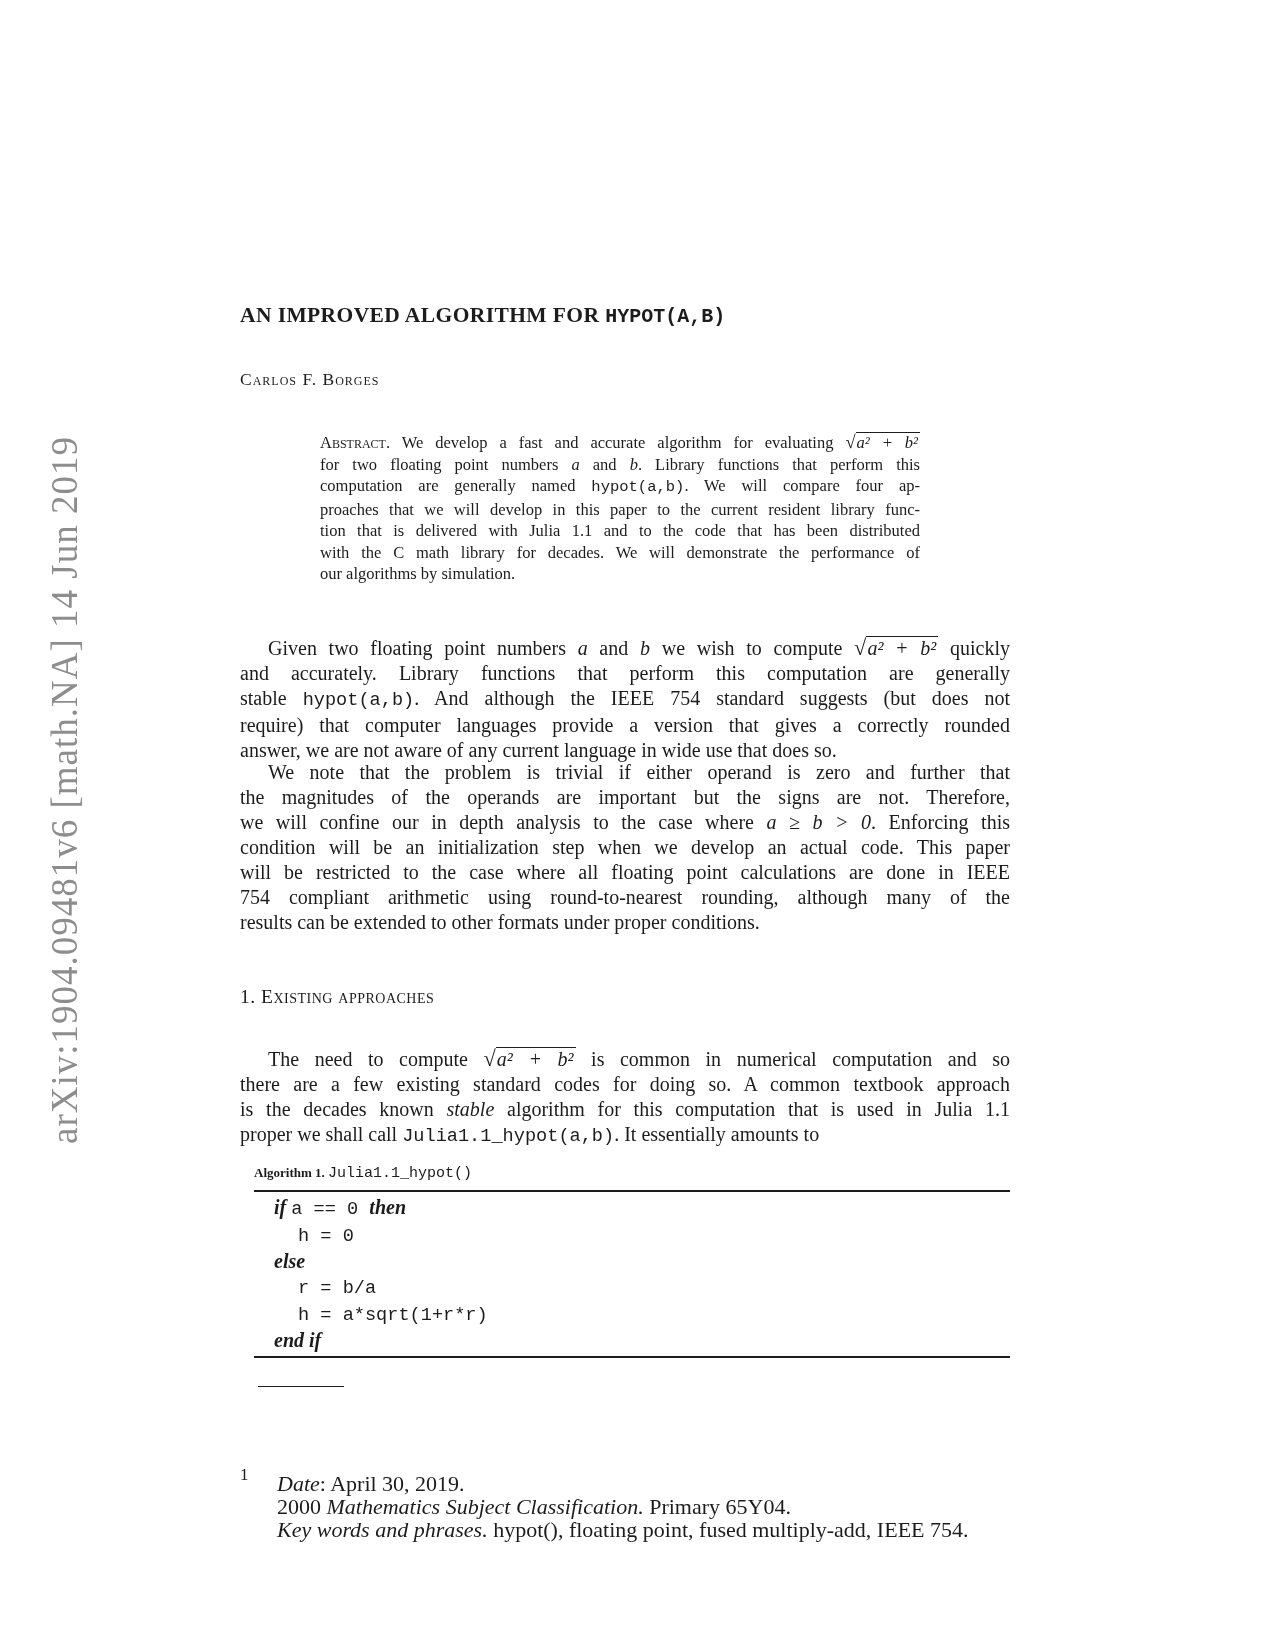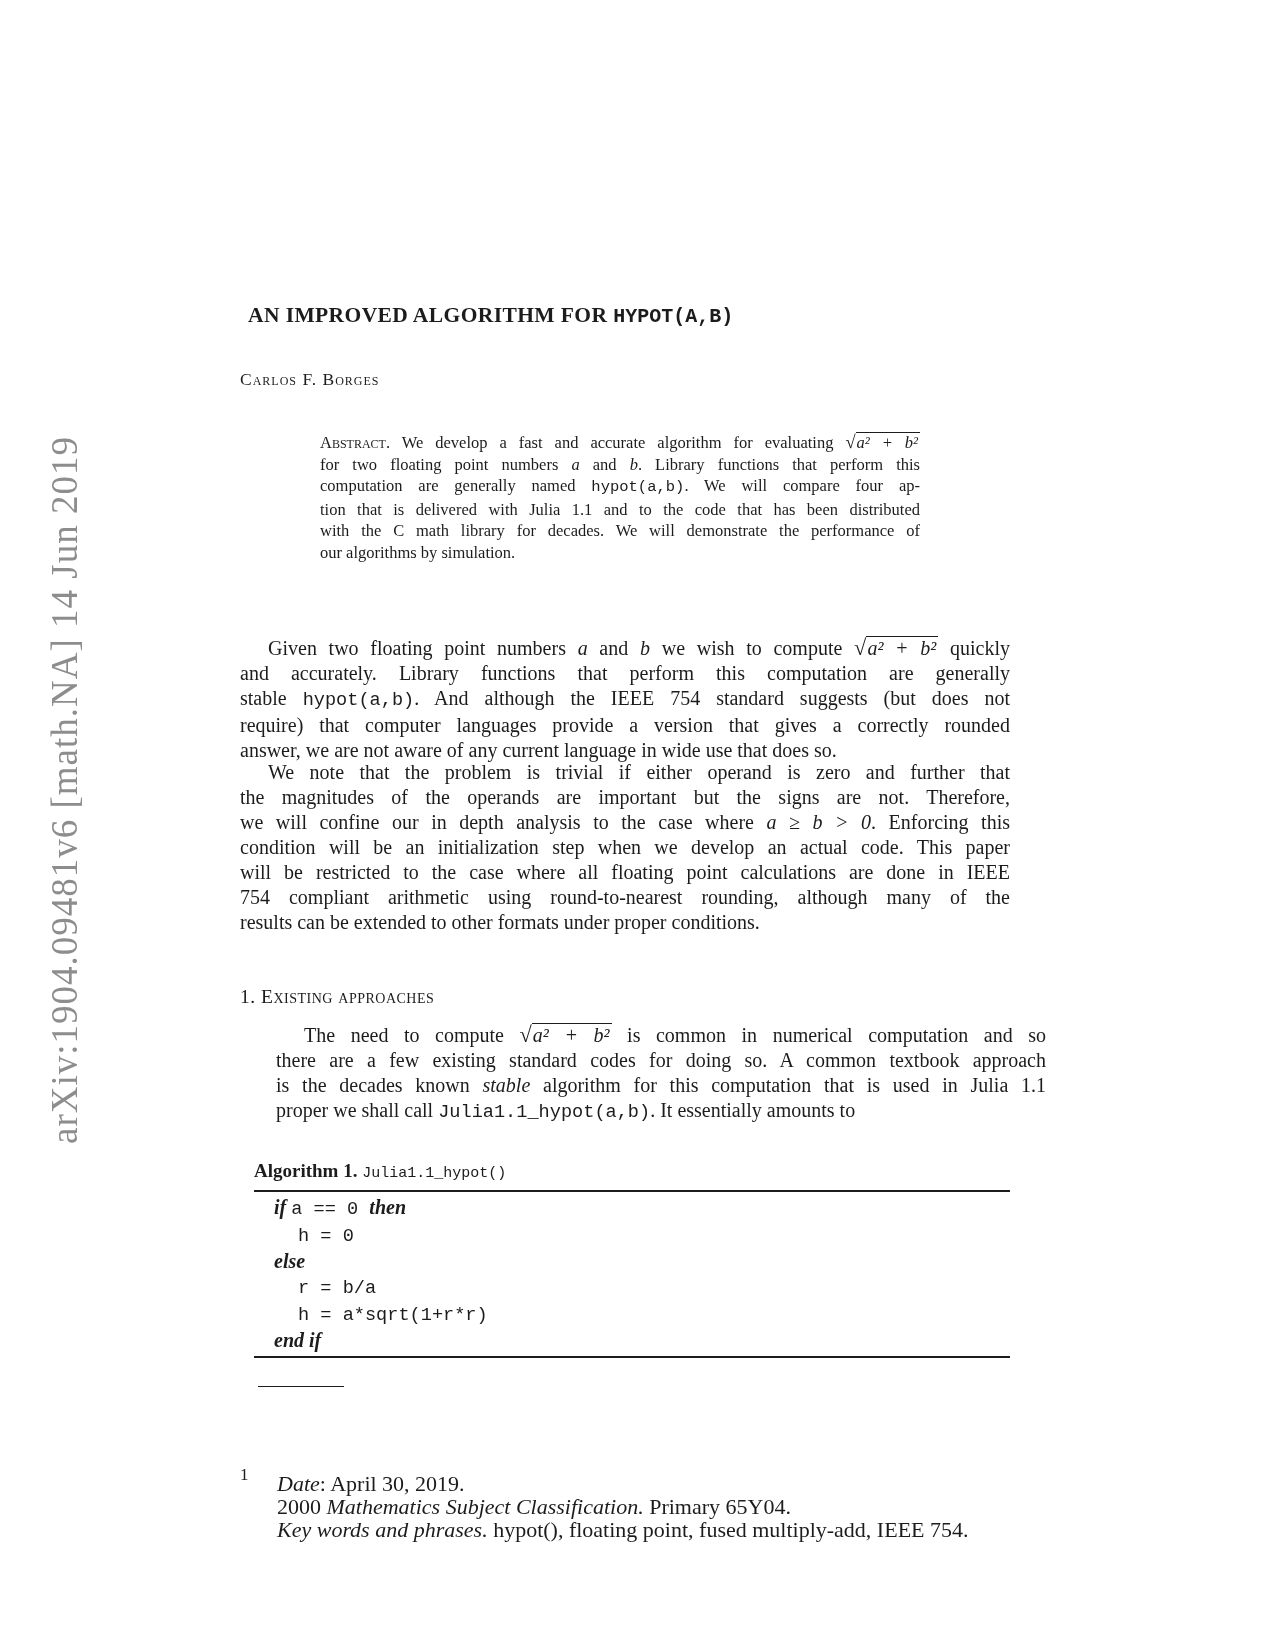--- a/index.html
+++ b/index.html
@@ -16,54 +16,54 @@
   }
   .textblock { position:absolute; left:240px; top:0; width:770px; }
   .blk { position:absolute; left:0; width:770px; }
 
   .line { line-height:25px; text-align:justify; text-align-last:justify; }
   .line.last { text-align-last:left; }
   .center .line { text-align:center; text-align-last:center; }
   .plain .line { text-align:left; text-align-last:left; }
 
   .blk-title { top:303px; }
-  .blk-title .seg-b { font-size:21.5px; font-weight:700; letter-spacing:0.4px;margin-left:8px; }
+  .blk-title .seg-b { font-size:21.5px; font-weight:700; letter-spacing:0.4px; }
   .blk-title .seg-c { font-family:"Liberation Mono", monospace; font-size:20px; font-weight:600; }
 
   .blk-author { top:367px; }
   .blk-author .seg-sc { font-variant:small-caps; font-size:17.5px; letter-spacing:1px; }
 
   .blk-abstract { left:80px; top:432px; width:600px; font-size:16.5px; }
   .blk-abstract .line { line-height:21.5px; }
   .blk-abstract .seg-c { font-size:15.5px; }
 
   .blk-para { font-size:20px; }
   .blk-p1 { top:635px; }
   .blk-p2 { top:760px; }
-  .blk-p3 { top:1022px;margin-left:36px; }
+  .blk-p3 { top:1046px; }
   .indent-first .line:first-child { text-indent:28px; }
 
   .blk-heading { top:984px; }
   .blk-heading .seg-sc { font-variant:small-caps; font-size:19.5px; letter-spacing:0.5px; }
 
   .seg-sc { font-variant:small-caps; }
   .seg-m { font-style:italic; }
   .seg-e { font-style:italic; }
   .seg-b { font-weight:700; }
   .seg-bi { font-weight:700; font-style:italic; }
   .seg-c { font-family:"Liberation Mono", monospace; font-size:0.93em; }
 
   .seg-sqw { white-space:nowrap; }
   .rad { font-style:normal; font-size:1.12em; }
   .seg-sq { font-style:italic; border-top:1.4px solid #1c1c1c; padding:0 2px 0 1px; }
 
   .blk-algo { top:1158px; left:14px; width:756px; font-size:20px; }
   .blk-algo .line { line-height:25px; }
   .algo-head { margin-bottom:4px; }
-  .algo-head .seg-b { font-size:19px; }
+  .algo-head .seg-b { font-size:13px; }
   .algo-head .seg-c { font-size:15px; }
   .rule { border:none; border-top:2px solid #1c1c1c; height:0; margin:0; }
   .algo-body { margin-top:3px; }
   .algo-body .line.ind1 { padding-left:20px; }
   .algo-body .line.ind2 { padding-left:44px; }
   .blk-algo .rule-bottom { margin-top:3px; }
 
   .fn-rule { position:absolute; left:18px; top:1386px; width:86px; border-top:1.6px solid #1c1c1c; }
   .blk-footnotes { top:1472px; left:37px; width:720px; font-size:22px; }
   .blk-footnotes .line { line-height:23px; }
@@ -84,20 +84,21 @@
       </div>
 
     <div class="blk blk-author center plain">
         <div class="line last"><span class="seg-sc">Carlos F. Borges</span></div>
       </div>
 
     <div class="blk blk-abstract">
         <div class="line"><span class="seg-sc">Abstract.</span><span class="seg-t"> We develop a fast and accurate algorithm for evaluating </span><span class="seg-sqw"><span class="rad">√</span><span class="seg-sq">a² + b²</span></span></div>
         <div class="line"><span class="seg-t">for two floating point numbers </span><span class="seg-m">a</span><span class="seg-t"> and </span><span class="seg-m">b</span><span class="seg-t">. Library functions that perform this</span></div>
         <div class="line"><span class="seg-t">computation are generally named </span><span class="seg-c">hypot(a,b)</span><span class="seg-t">. We will compare four ap-</span></div>
+        <div class="line"><span class="seg-t">proaches that we will develop in this paper to the current resident library func-</span></div>
         <div class="line"><span class="seg-t">tion that is delivered with Julia 1.1 and to the code that has been distributed</span></div>
         <div class="line"><span class="seg-t">with the C math library for decades. We will demonstrate the performance of</span></div>
         <div class="line last"><span class="seg-t">our algorithms by simulation.</span></div>
       </div>
 
     <div class="blk blk-para blk-p1 indent-first">
         <div class="line"><span class="seg-t">Given two floating point numbers </span><span class="seg-m">a</span><span class="seg-t"> and </span><span class="seg-m">b</span><span class="seg-t"> we wish to compute </span><span class="seg-sqw"><span class="rad">√</span><span class="seg-sq">a² + b²</span></span><span class="seg-t"> quickly</span></div>
         <div class="line"><span class="seg-t">and accurately. Library functions that perform this computation are generally</span></div>
         <div class="line"><span class="seg-t">stable </span><span class="seg-c">hypot(a,b)</span><span class="seg-t">. And although the IEEE 754 standard suggests (but does not</span></div>
         <div class="line"><span class="seg-t">require) that computer languages provide a version that gives a correctly rounded</span></div>

